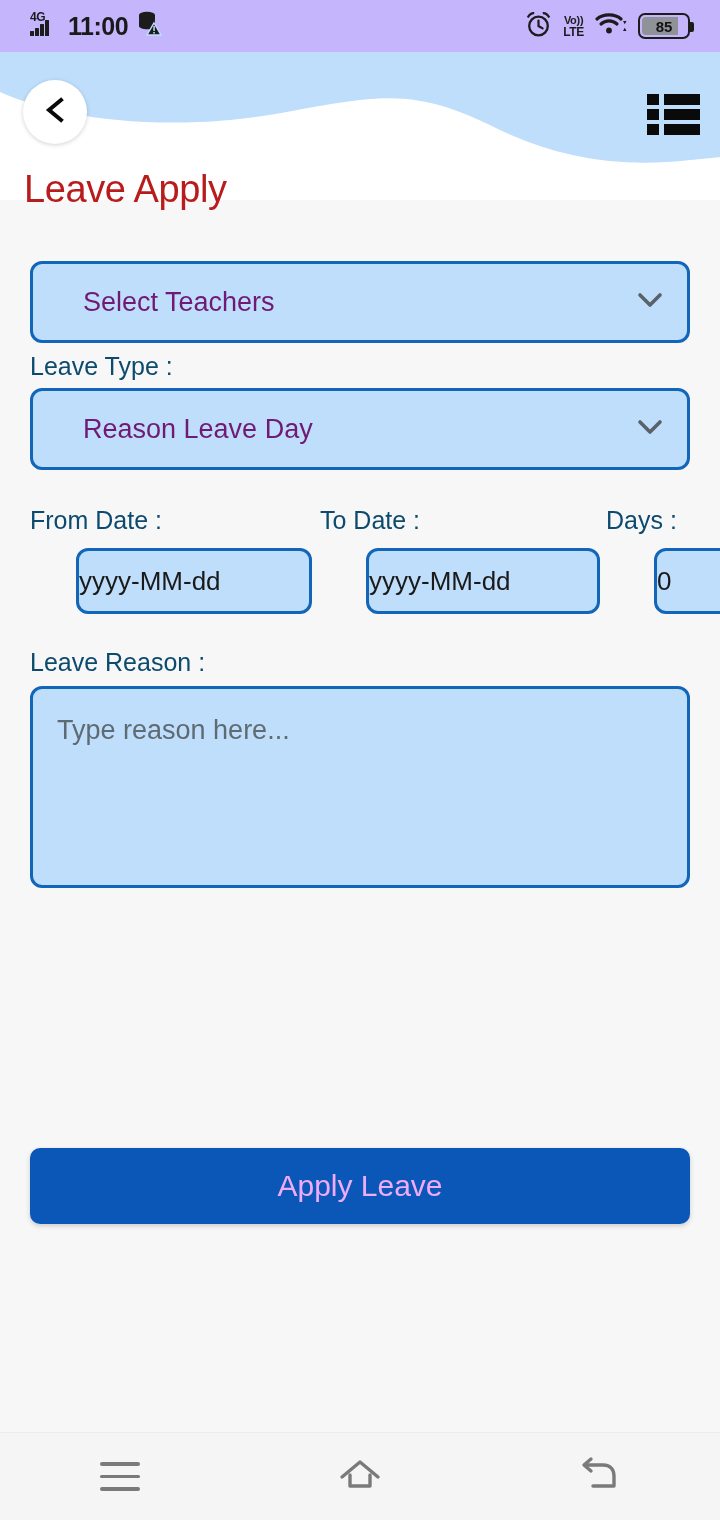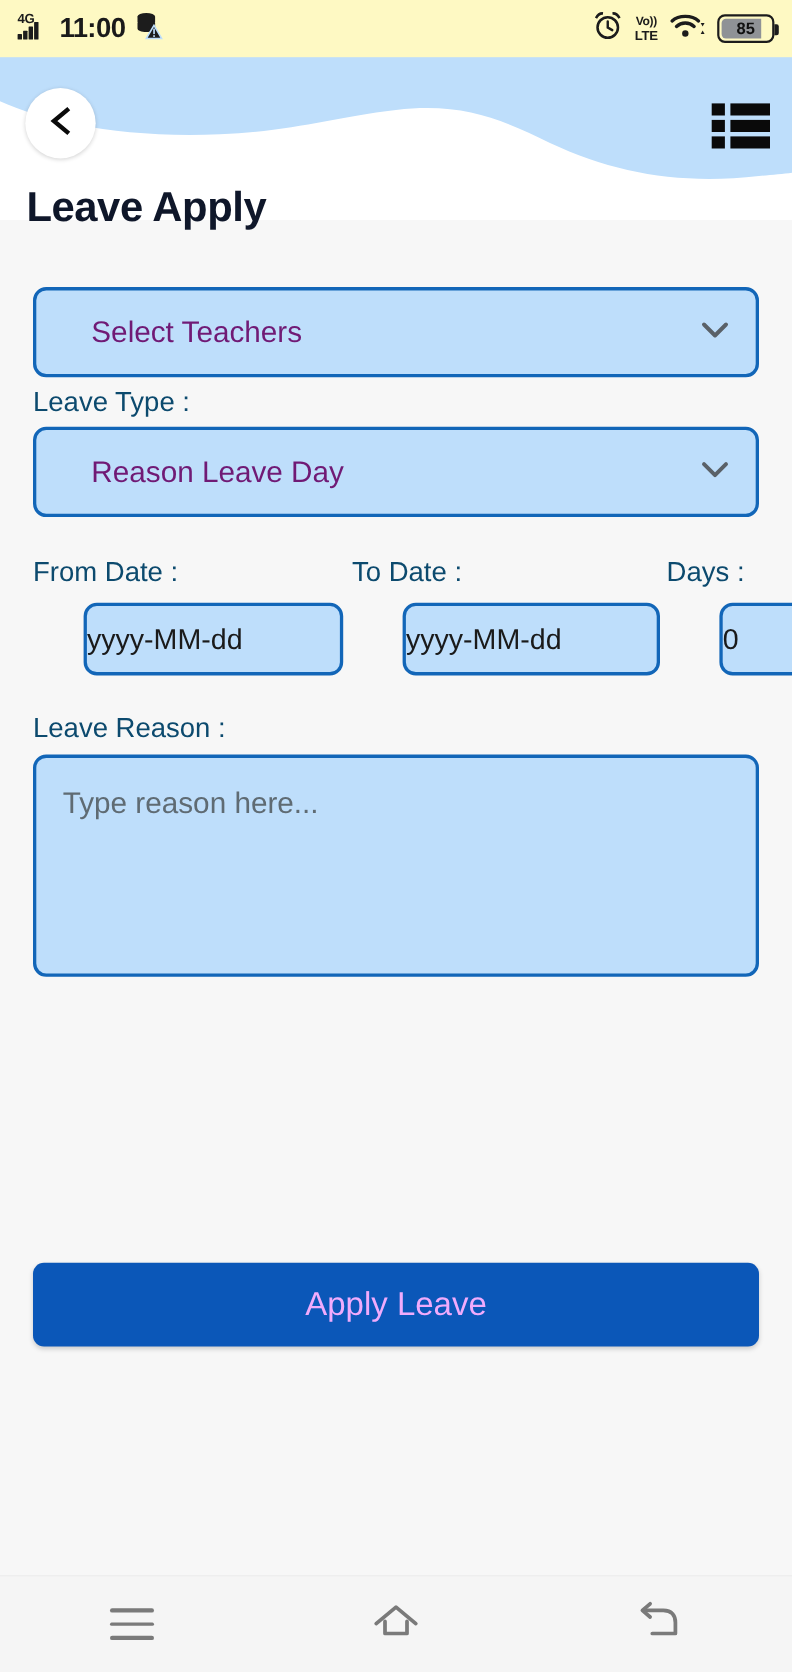--- a/index.html
+++ b/index.html
@@ -7,22 +7,22 @@
     width:720px; height:1520px;
     font-family:"Liberation Sans", sans-serif;
     background:#f7f7f7;
     overflow:hidden;
   }
   #app { position:relative; width:720px; height:1520px; background:#f7f7f7; }
 
   
   .statusbar{
     position:absolute; top:0; left:0; width:720px; height:52px;
-    background:#fef9c3; display:flex; align-items:center;
-    padding:0 16px; z-index:6;
+    background:#c4b5fd; display:flex; align-items:center;
+    padding:0 30px; z-index:6;
   }
   .sb-left{ display:flex; align-items:center; gap:8px; }
   .sb-right{ margin-left:auto; display:flex; align-items:center; gap:11px; }
   .sig-wrap{ position:relative; width:30px; height:28px; }
   .sig-4g{ position:absolute; top:-1px; left:0px; font-size:12px; font-weight:bold;
            color:#1c1c1c; letter-spacing:-0.5px; line-height:1; }
   .bars{ position:absolute; bottom:4px; left:0; display:flex; align-items:flex-end; gap:1.5px; }
   .bars i{ display:block; width:3.5px; background:#1c1c1c; border-radius:0.5px; }
   .bars i:nth-child(1){ height:5px; }
   .bars i:nth-child(2){ height:8px; }
@@ -61,21 +61,21 @@
   }
   .list-icon{ display:flex; flex-direction:column; gap:4px; }
   .list-icon .row{ display:flex; gap:5px; align-items:center; }
   .list-icon .sq{ width:12px; height:11px; background:#0a0a0a; }
   .list-icon .bar{ width:36px; height:11px; background:#0a0a0a; }
 
   
   .content{ position:absolute; top:0; left:0; width:720px; z-index:3; }
   .page-title{
     position:absolute; top:168px; left:24px;
-    font-size:38px; font-weight:bold; color:#0f172a; letter-spacing:-0.4px;
+    font-size:38px; font-weight:normal; color:#b91c1c; letter-spacing:-0.4px;
   }
 
   .field-box{
     background:#bedefb; border:3px solid #1266b8; border-radius:12px;
   }
   .select{
     position:absolute; left:30px; width:660px; height:82px;
     display:flex; align-items:center; padding:0 22px 0 34px; cursor:pointer;
   }
   .select .val{ font-size:27px; color:#701a75;margin-left:16px; }

